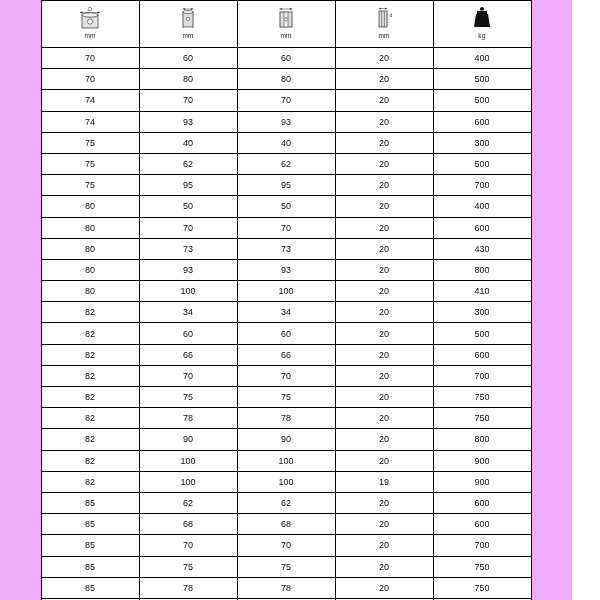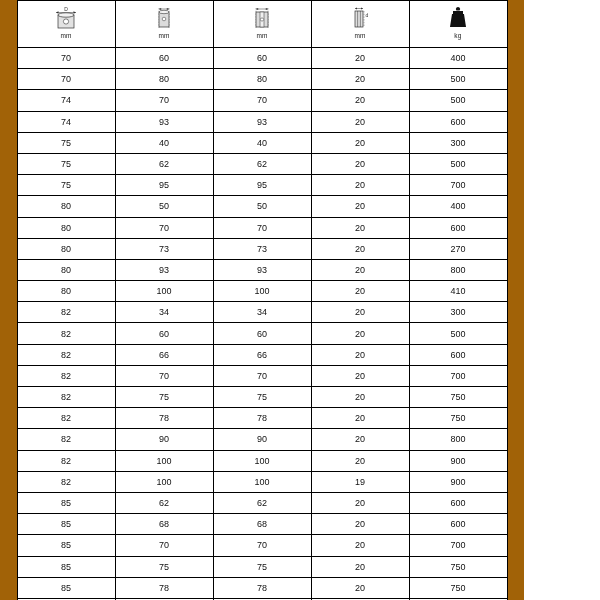--- a/index.html
+++ b/index.html
@@ -8,24 +8,24 @@
     background: #ffffff;
   }
   body {
     width: 600px;
     height: 600px;
     font-family: "Liberation Sans", sans-serif;
     color: #111;
     overflow: hidden;
   }
   .sheet {
-    width: 524px;
+    width: 572px;
     height: 600px;
     position: relative;
-    background: #a16207;
+    background: #f0abfc;
   }
   table.spec {
     border-collapse: collapse;
     margin: 0 auto;
     width: 490px;
     table-layout: fixed;
   }
   table.spec td, table.spec th {
     border: 1px solid #000;
     padding: 0;
@@ -229,21 +229,21 @@
           <td>70</td>
           <td>70</td>
           <td>20</td>
           <td>600</td>
         </tr>
         <tr>
           <td>80</td>
           <td>73</td>
           <td>73</td>
           <td>20</td>
-          <td>270</td>
+          <td>430</td>
         </tr>
         <tr>
           <td>80</td>
           <td>93</td>
           <td>93</td>
           <td>20</td>
           <td>800</td>
         </tr>
         <tr>
           <td>80</td>

